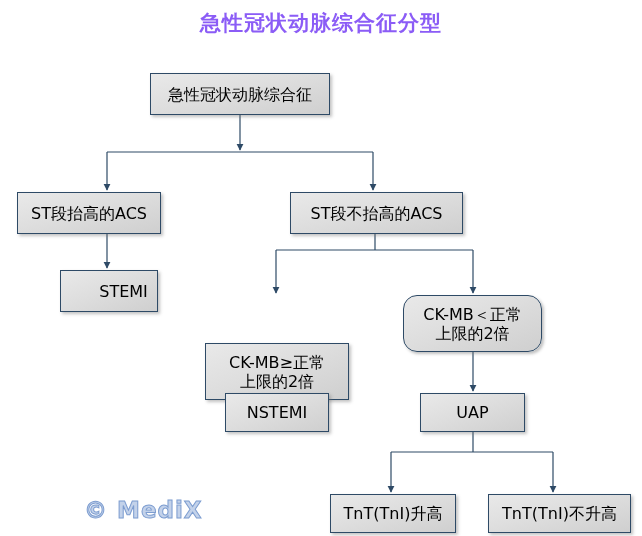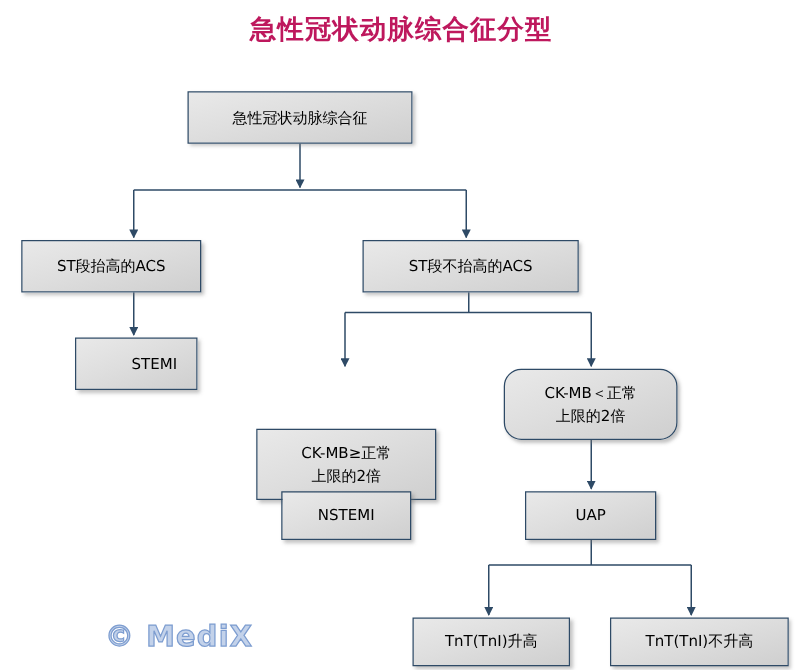--- a/index.html
+++ b/index.html
@@ -19,21 +19,21 @@
     overflow: hidden;
   }
   #title {
     position: absolute;
     left: 0;
     top: 9px;
     width: 642px;
     text-align: center;
     font-size: 21px;
     font-weight: bold;
-    color: #be185d;
+    color: #8b5cf6;
     letter-spacing: 1px;
     font-family: "DejaVu Sans", "Liberation Sans", sans-serif;
   }
   
   #connectors {
     position: absolute;
     left: 0;
     top: 0;
     width: 642px;
     height: 536px;
@@ -43,21 +43,21 @@
   .node {
     position: absolute;
     box-sizing: border-box;
     border: 1px solid #2e4a66;
     background: linear-gradient(to bottom right, #e9e9e9 0%, #dedede 45%, #cfcfcf 100%);
     box-shadow: 2px 2px 3px rgba(120,120,120,0.45);
     display: flex;
     align-items: center;
     justify-content: center;
     color: #000000;
-    font-size: 12px;
+    font-size: 16px;
     line-height: 17px;
     text-align: center;
     white-space: pre-line;
     z-index: 2;
   }
   .node.two-line {
     line-height: 19px;
   }
   #watermark {
     position: absolute;

